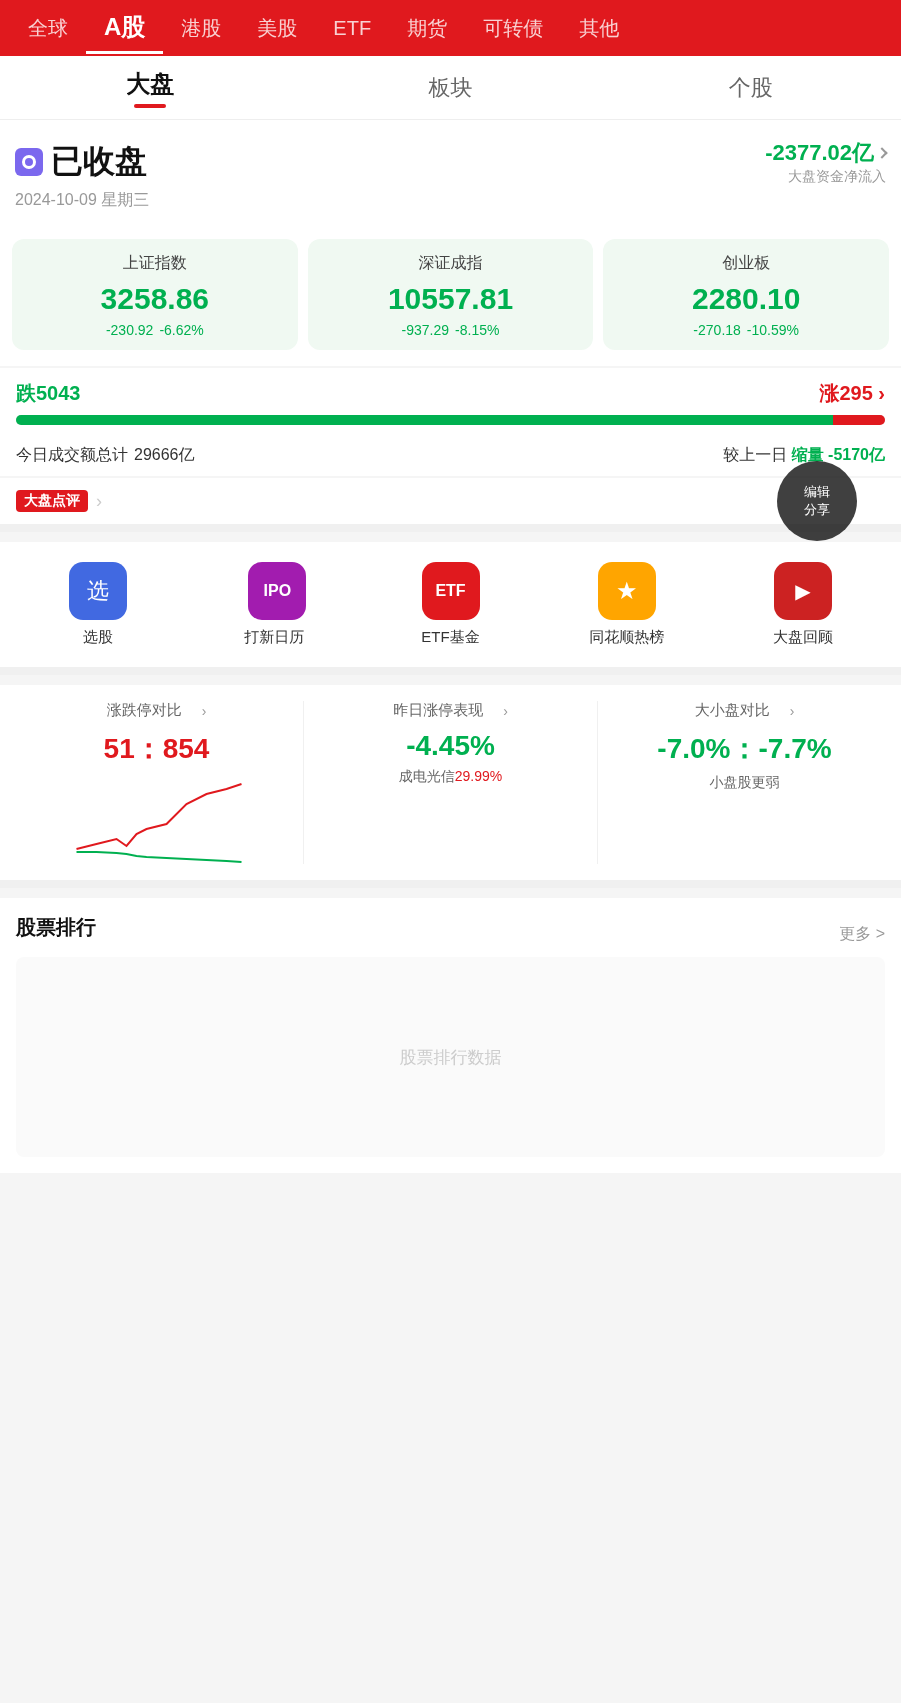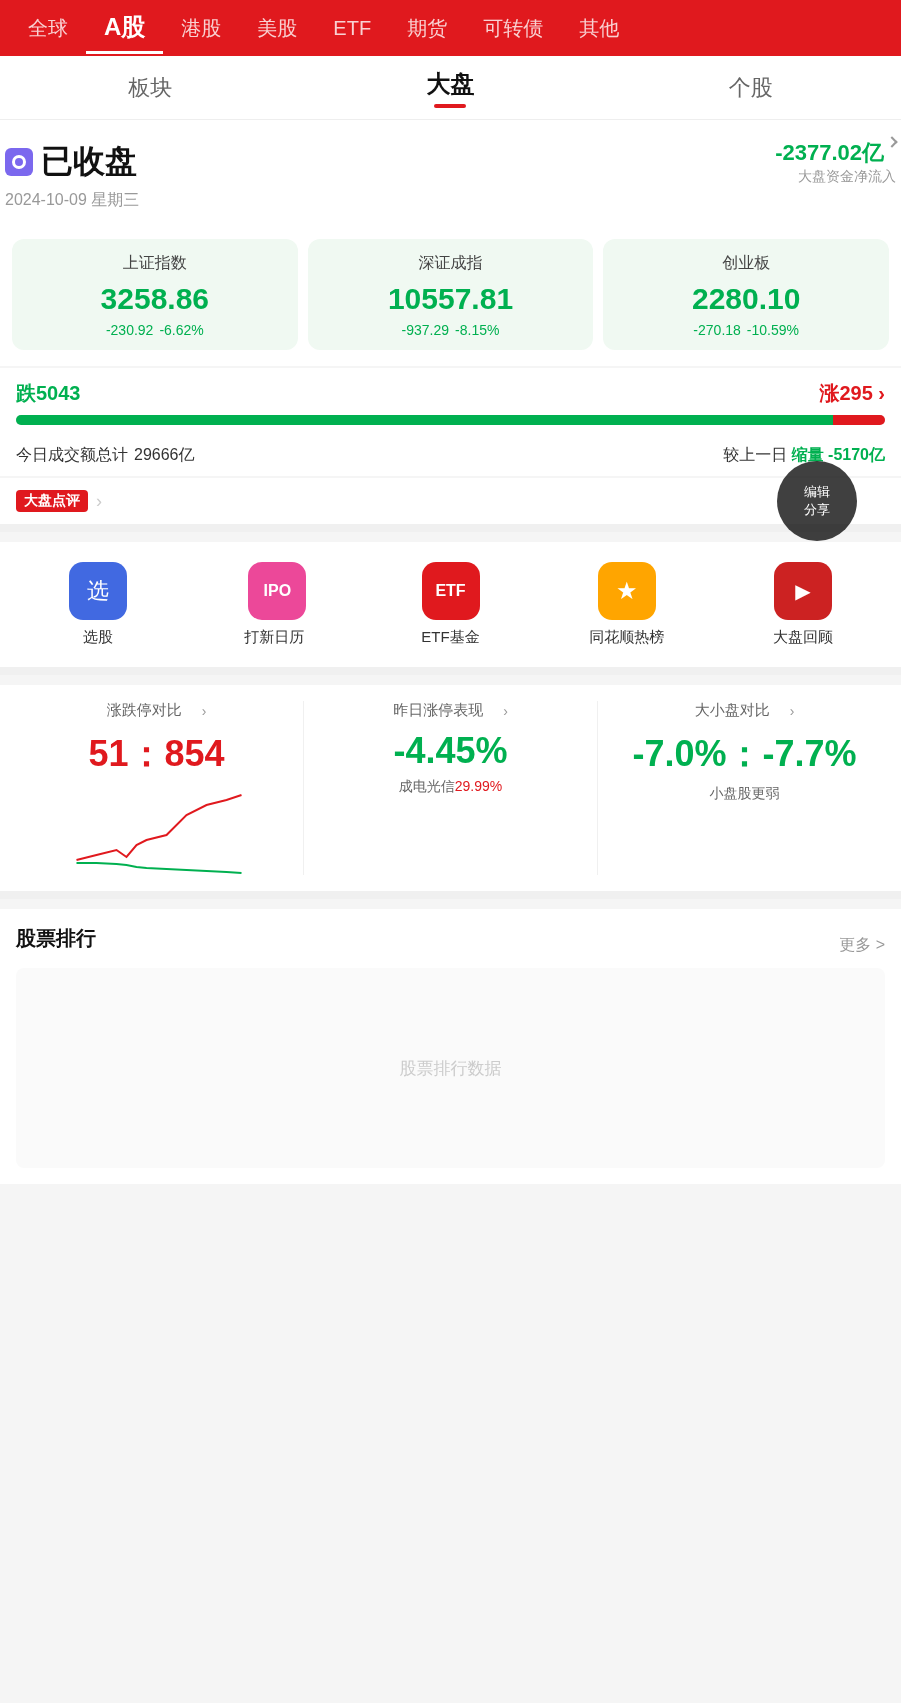--- a/index.html
+++ b/index.html
@@ -62,21 +62,21 @@
       width: 32px;
       height: 4px;
       background: #e0191e;
       border-radius: 2px;
       margin-top: 4px;
     }
 
     
     .market-status-section {
       background: #fff;
-      padding: 18px 5px 12px;
+      padding: 18px 15px 12px;
       margin-bottom: 0;
     }
     .market-status-row {
       display: flex;
       align-items: center;
       justify-content: space-between;
       margin-bottom: 4px;
     }
     .market-closed-badge {
       display: flex;
@@ -293,21 +293,21 @@
       width: 58px;
       height: 58px;
       border-radius: 14px;
       display: flex;
       align-items: center;
       justify-content: center;
       font-size: 22px;
       color: #fff;
     }
     .quick-link-icon.blue { background: #4169e1; }
-    .quick-link-icon.orange { background: #ec4899; margin-left: 6px; }
+    .quick-link-icon.orange { background: #a21caf; margin-left: 6px; }
     .quick-link-icon.red { background: #e0191e; }
     .quick-link-icon.gold { background: #ffa500; }
     .quick-link-icon.dark-red { background: #cc2222; }
     .quick-link-label {
       font-size: 15px;
       color: #333;
     }
 
     
     .stats-section {
@@ -330,21 +330,21 @@
     .stat-title {
       font-size: 15px;
       color: #666;
       display: flex;
       align-items: center;
       gap: 20px;
       margin-bottom: 10px;
     }
     .stat-title-arrow { color: #999; font-size: 14px; }
     .stat-value-large {
-      font-size: 36px;
+      font-size: 28px;
       font-weight: bold;
       margin-bottom: 6px;
     }
     .stat-value-large.red { color: #e0191e; }
     .stat-value-large.green { color: #00b050; }
     .stat-sub {
       font-size: 14px;
       color: #666;
     }
     .stat-sub span { color: #e0191e; }
@@ -373,20 +373,21 @@
       width: 8px;
       height: 8px;
       border-right: 2px solid #999;
       border-top: 2px solid #999;
       transform: rotate(45deg);
       margin-left: 4px;
     }
 
     .fund-flow-row {
       display: flex;
+      align-items: center;
     }
 
     
     .chart-container {
       width: 100%;
       height: 90px;
     }
   </style>
 </head>
 <body>
@@ -396,26 +397,26 @@
   <div class="top-nav-item active">A股</div>
   <div class="top-nav-item">港股</div>
   <div class="top-nav-item">美股</div>
   <div class="top-nav-item">ETF</div>
   <div class="top-nav-item">期货</div>
   <div class="top-nav-item">可转债</div>
   <div class="top-nav-item">其他</div>
 </div>
 
 <div class="sub-tabs">
-  <div class="sub-tab">
-    <span>板块</span>
-  </div>
   <div class="sub-tab active">
     <span>大盘</span>
     <div class="sub-tab-indicator"></div>
+  </div>
+  <div class="sub-tab">
+    <span>板块</span>
   </div>
   <div class="sub-tab">
     <span>个股</span>
   </div>
 </div>
 
 <div class="market-status-section">
   <div class="market-status-row">
     <div class="market-closed-badge">
       <div class="badge-icon">

